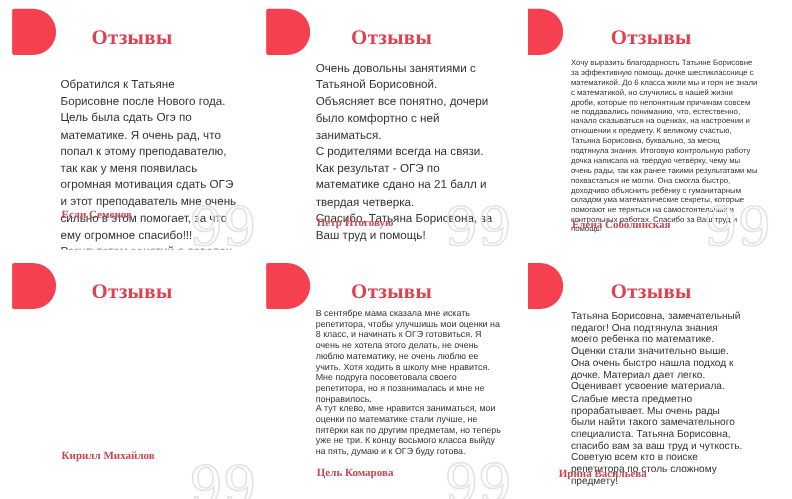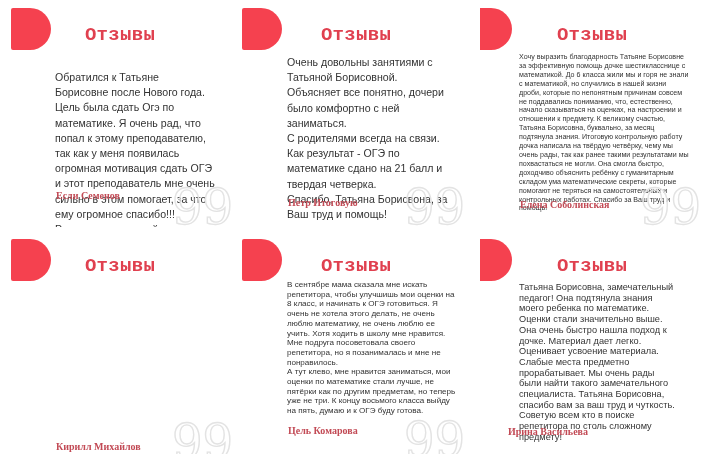--- a/index.html
+++ b/index.html
@@ -1,21 +1,21 @@
 <!DOCTYPE html>
 <html><head>
 <meta charset="utf-8">
 <style>
   html,body{margin:0;padding:0;background:#ffffff;}
   body{width:720px;height:454px;position:relative;overflow:hidden;font-family:"DejaVu Serif",serif;}
   .grid{position:absolute;left:0;top:0;width:720px;height:454px;}
   .card{position:absolute;width:240px;height:227px;background:#fff;overflow:hidden;}
   .blob{position:absolute;left:11px;top:8px;width:40px;height:42px;background:#f5414f;border-radius:3px 40px 3px 40px;border-top-left-radius:4px;border-bottom-left-radius:4px;border-top-right-radius:42px 42px;border-bottom-right-radius:42px 42px;}
   .blob.bl2{border-radius:4px 42px 42px 4px;}
-  .title{position:absolute;left:0;width:240px;text-align:center;top:24px;font-family:Liberation Mono, monospace;font-weight:bold;font-size:19px;color:#e0404f;letter-spacing:0.3px;}
+  .title{position:absolute;left:0;width:240px;text-align:center;top:24px;font-family:Liberation Serif, serif;font-weight:bold;font-size:19px;color:#e0404f;letter-spacing:0.3px;}
   .text{position:absolute;font-family:Liberation Sans, sans-serif;color:#333;}
   .name{position:absolute;font-family:"Liberation Serif","DejaVu Serif",serif;font-weight:bold;color:#c24a55;font-size:10px;}
   .quote{position:absolute;font-family:"DejaVu Serif",serif;font-size:48px;line-height:66px;color:transparent;-webkit-text-stroke:1.4px #e3e3e3;}
   .wm{position:absolute;right:12px;bottom:16px;font-family:"DejaVu Sans",sans-serif;font-size:22px;font-weight:bold;color:transparent;-webkit-text-stroke:1.2px #dedede;}
   .wm-dots{position:absolute;left:-22px;top:4px;width:20px;height:20px;}
   .wm-dots span{position:absolute;border-radius:50%;border:1.2px solid #e0e0e0;}
 </style>
 </head>
 <body>
 
@@ -45,21 +45,21 @@
     <div class="blob bl2" style="left:-8px;"></div>
     <div class="title" style="left:-8px;">Отзывы</div>
     <div class="text" style="left:39px;top:53px;width:170px;font-size:7.1px;line-height:8.9px;">Хочу выразить благодарность Татьяне Борисовне за эффективную помощь дочке шестикласснице с математикой. До 6 класса жили мы и горя не знали с математикой, но случились в нашей жизни дроби, которые по непонятным причинам совсем не поддавались пониманию, что, естественно, начало сказываться на оценках, на настроении и отношении к предмету. К великому счастью, Татьяна Борисовна, буквально, за месяц подтянула знания. Итоговую контрольную работу дочка написала на твёрдую четвёрку, чему мы очень рады, так как ранее такими результатами мы похвастаться не могли. Она смогла быстро, доходчиво объяснить ребёнку с гуманитарным складом ума математические секреты, которые помогают не теряться на самостоятельных и контрольных работах. Спасибо за Ваш труд и помощь!</div>
     <div class="name" style="left:40px;top:199px;">Елена Соболинская</div>
     <div class="quote" style="left:160px;top:174px;">99</div>
   </div>
 
   <div class="card" style="left:0;top:227px;">
     <div class="blob bl2" style="top:12px;"></div>
     <div class="title" style="top:28px;">Отзывы</div>
-    <div class="name" style="left:56px;top:214px;">Кирилл Михайлов</div>
+    <div class="name" style="left:56px;top:182px;">Кирилл Михайлов</div>
     <div class="quote" style="left:172px;top:182px;">99</div>
   </div>
 
   <div class="card" style="left:240px;top:227px;">
     <div class="blob bl2" style="left:2px;top:12px;"></div>
     <div class="title" style="left:-4px;top:28px;">Отзывы</div>
     <div class="text" style="left:47px;top:53px;width:170px;font-size:8.1px;line-height:9.7px;white-space:pre-line;">В сентябре мама сказала мне искать репетитора, чтобы улучшишь мои оценки на 8 класс, и начинать к ОГЭ готовиться. Я очень не хотела этого делать, не очень люблю математику, не очень люблю ее учить. Хотя ходить в школу мне нравится. Мне подруга посоветовала своего репетитора, но я позанималась и мне не понравилось.
 А тут клево, мне нравится заниматься, мои оценки по математике стали лучше, не пятёрки как по другим предметам, но теперь уже не три. К концу восьмого класса выйду на пять, думаю и к ОГЭ буду готова.</div>
     <div class="name" style="left:48px;top:198px;">Цель Комарова</div>
     <div class="quote" style="left:164px;top:180px;">99</div>

